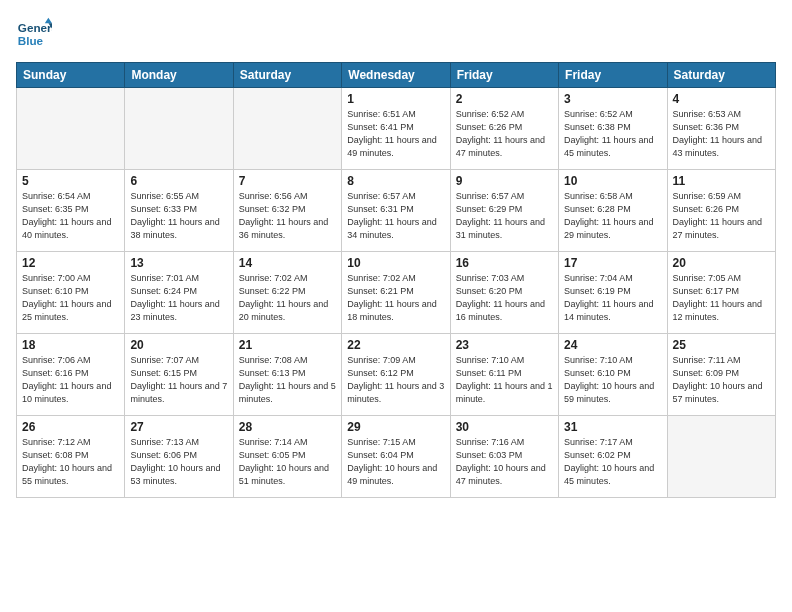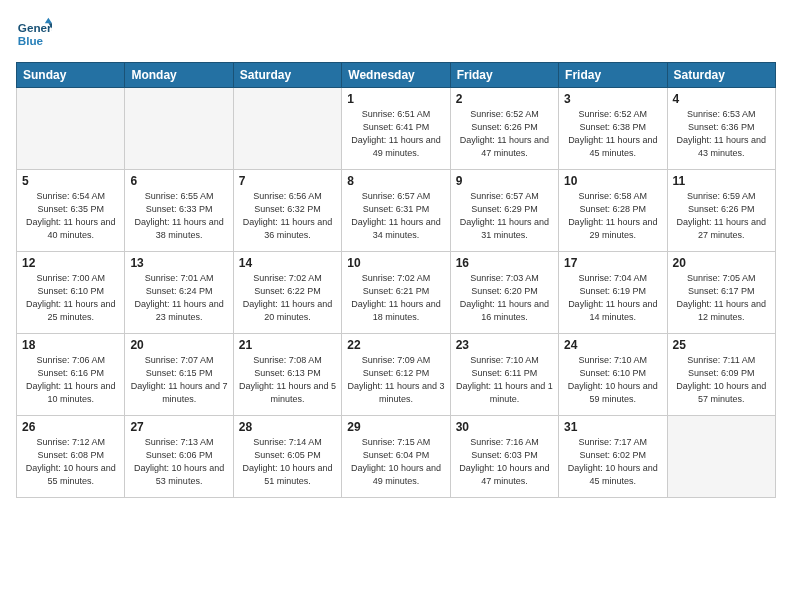--- a/index.html
+++ b/index.html
@@ -71,21 +71,20 @@
     .day-num {
       font-size: 12px;
       font-weight: bold;
       display: block;
       margin-bottom: 2px;
     }
     .day-info {
       font-size: 9px;
       line-height: 1.45;
       color: #333;
-      text-align: center;
     }
   </style>
 </head>
 <body>
 
 <div class="container">
   <div class="header">
     <div class="logo">
       <svg class="logo-icon" viewBox="0 0 40 40">
         <text x="2" y="18" font-size="13" font-weight="bold" fill="#1a5276" font-family="Arial">General</text>

